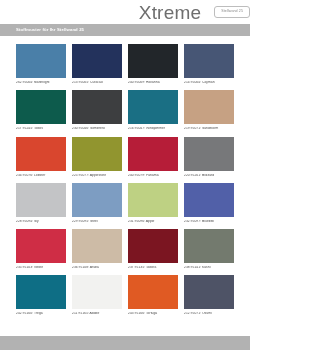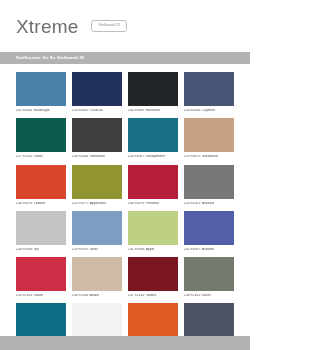--- a/index.html
+++ b/index.html
@@ -10,26 +10,27 @@
     width: 250px;
     height: 350px;
     background: #ffffff;
     font-family: "Liberation Sans", sans-serif;
     overflow: hidden;
     position: relative;
   }
 
   
   .header {
-    height: 52px;
+    height: 24px;
     display: flex;
     align-items: center;
     padding-left: 16px;
     box-sizing: border-box;
     background: #ffffff;
+    justify-content: flex-end;
   }
   .brand {
     font-size: 19px;
     font-weight: 300;
     color: #6e6e6e;
     letter-spacing: 0.2px;
     line-height: 1;
     white-space: nowrap;
   }
   .badge {

